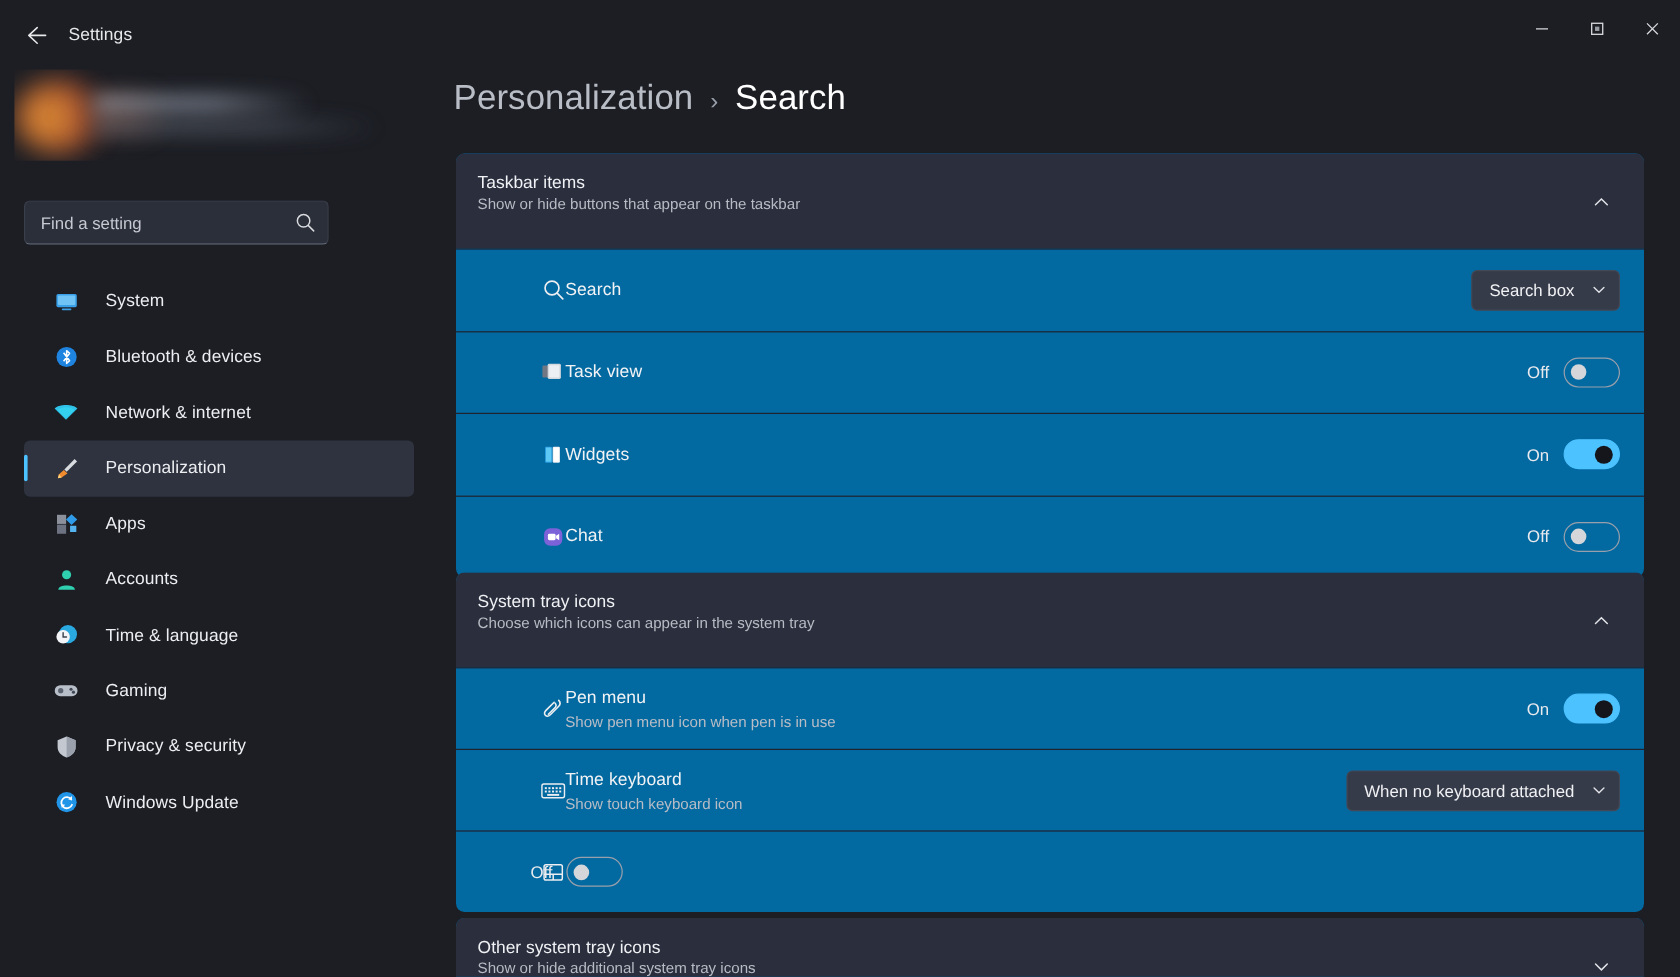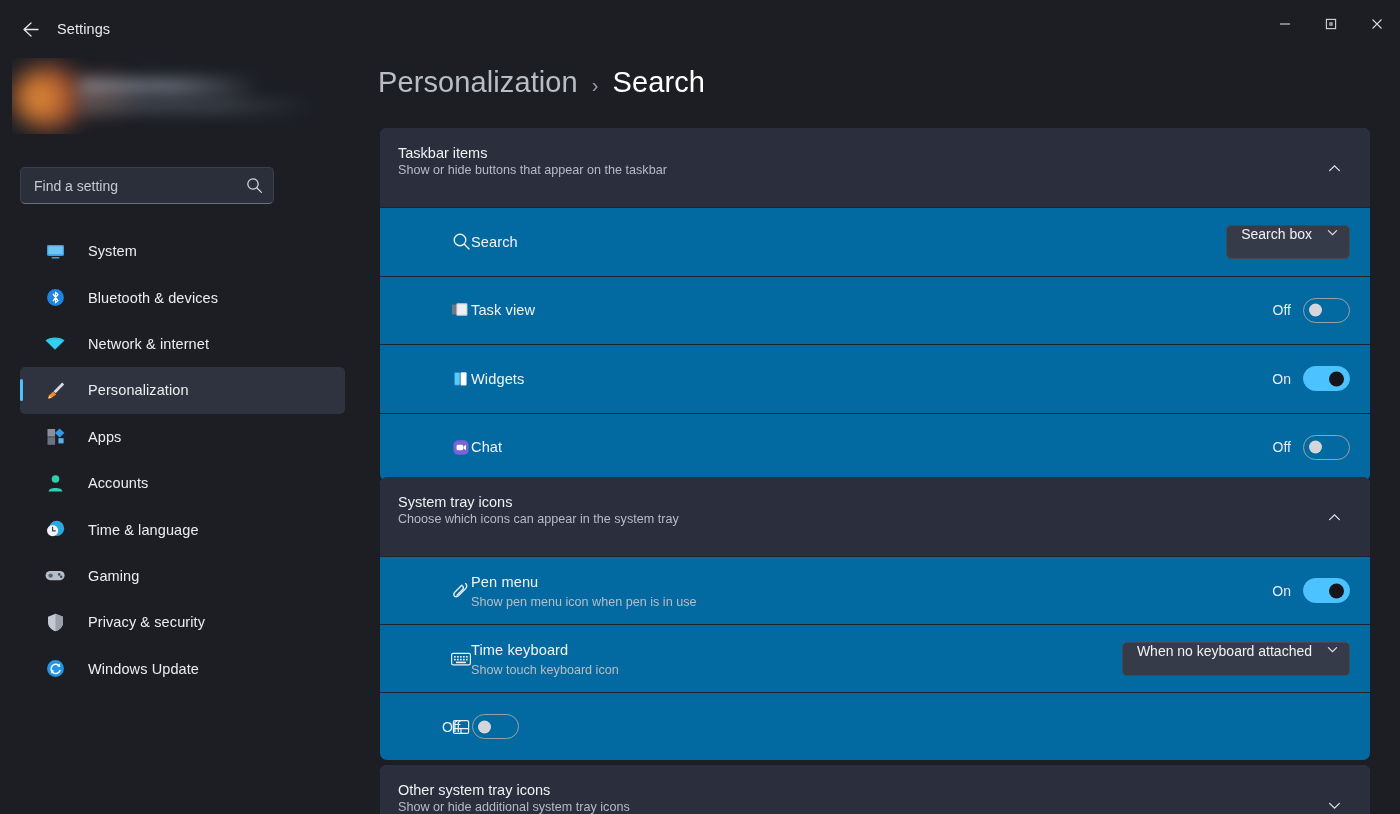--- a/index.html
+++ b/index.html
@@ -144,21 +144,21 @@
   .toggle .knob {
     position: absolute; left: 5px; top: 50%; transform: translateY(-50%);
     width: 13px; height: 13px; border-radius: 50%; background: #d4d6da;
   }
   .toggle.on { background: #4cc2ff; border-color: #4cc2ff; }
   .toggle.on .knob { left: auto; right: 5px; width: 15px; height: 15px; background: #14161c; }
 
   .dropdown {
     height: 34px; min-width: 122px; border-radius: 5px;
     background: #363b49; border: 1px solid #434856;
-    display: flex; justify-content: space-between;
+    display: flex; align-items: center; justify-content: space-between;
     padding: 0 10px 0 14px; gap: 14px;
   }
   .dd-label { font-size: 14px; color: #f0f1f4; white-space: nowrap; }
 
   .row.tall { height: 68px; }
 </style>
 </head>
 <body>
 
 <div class="titlebar">

